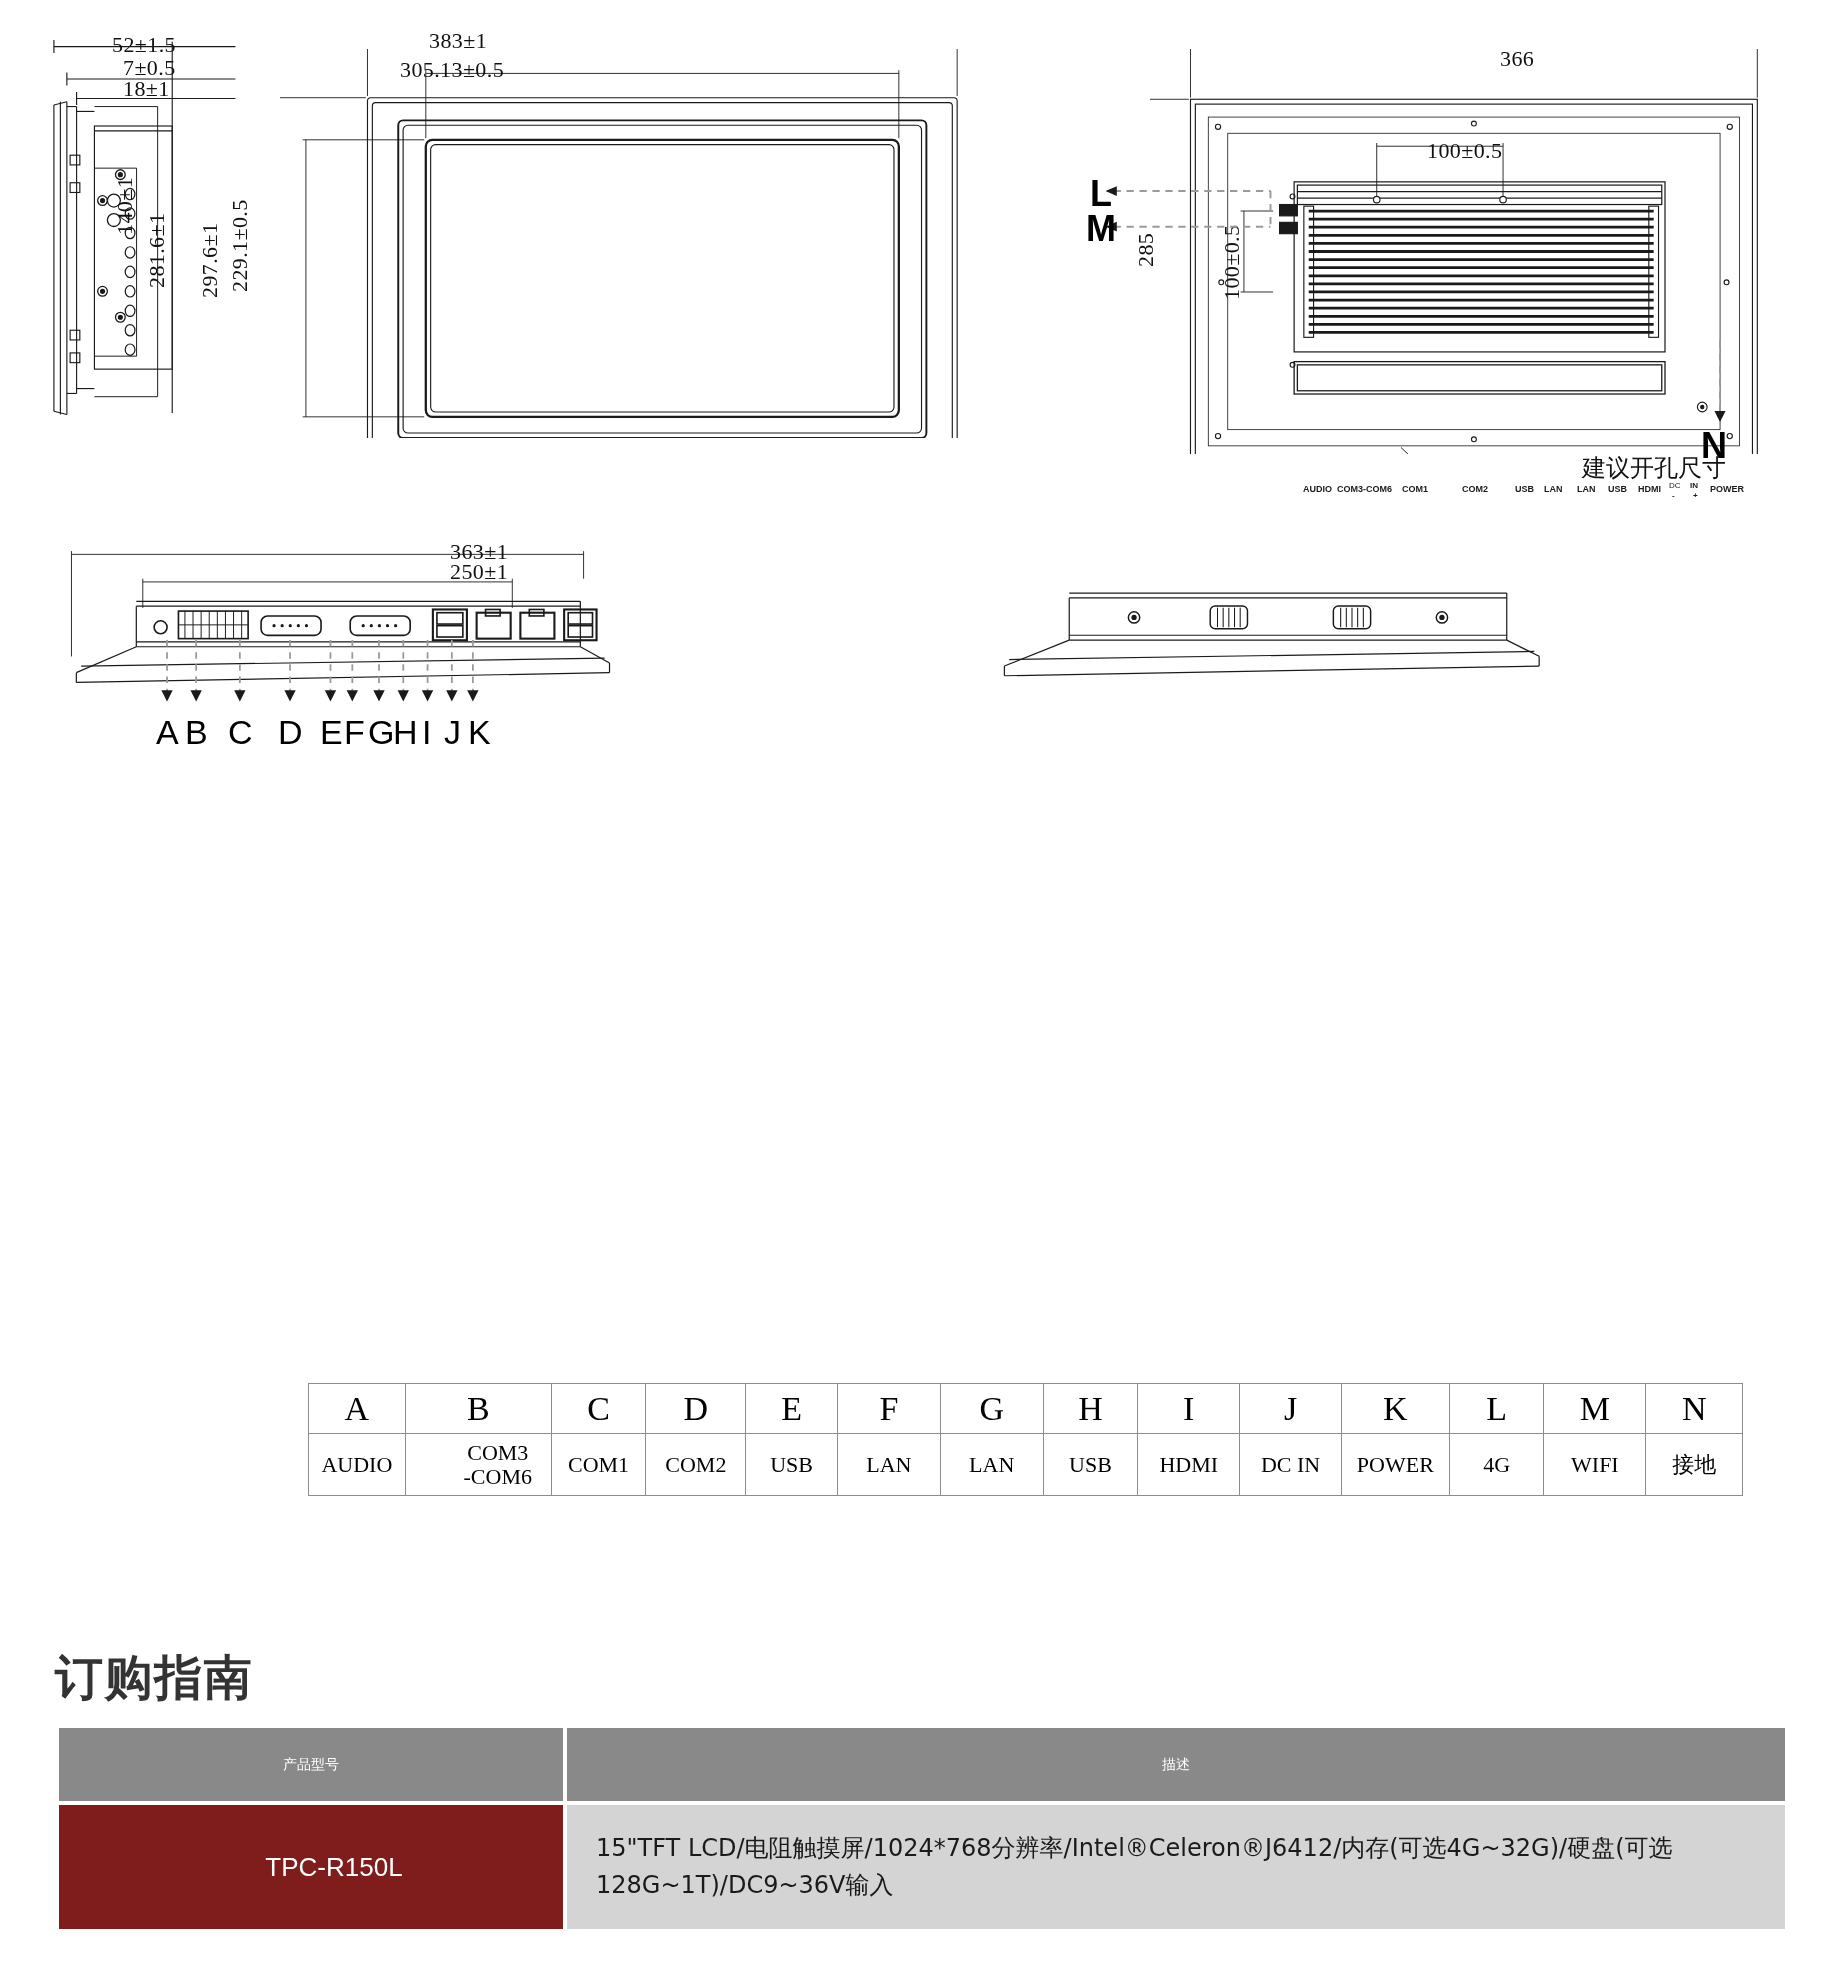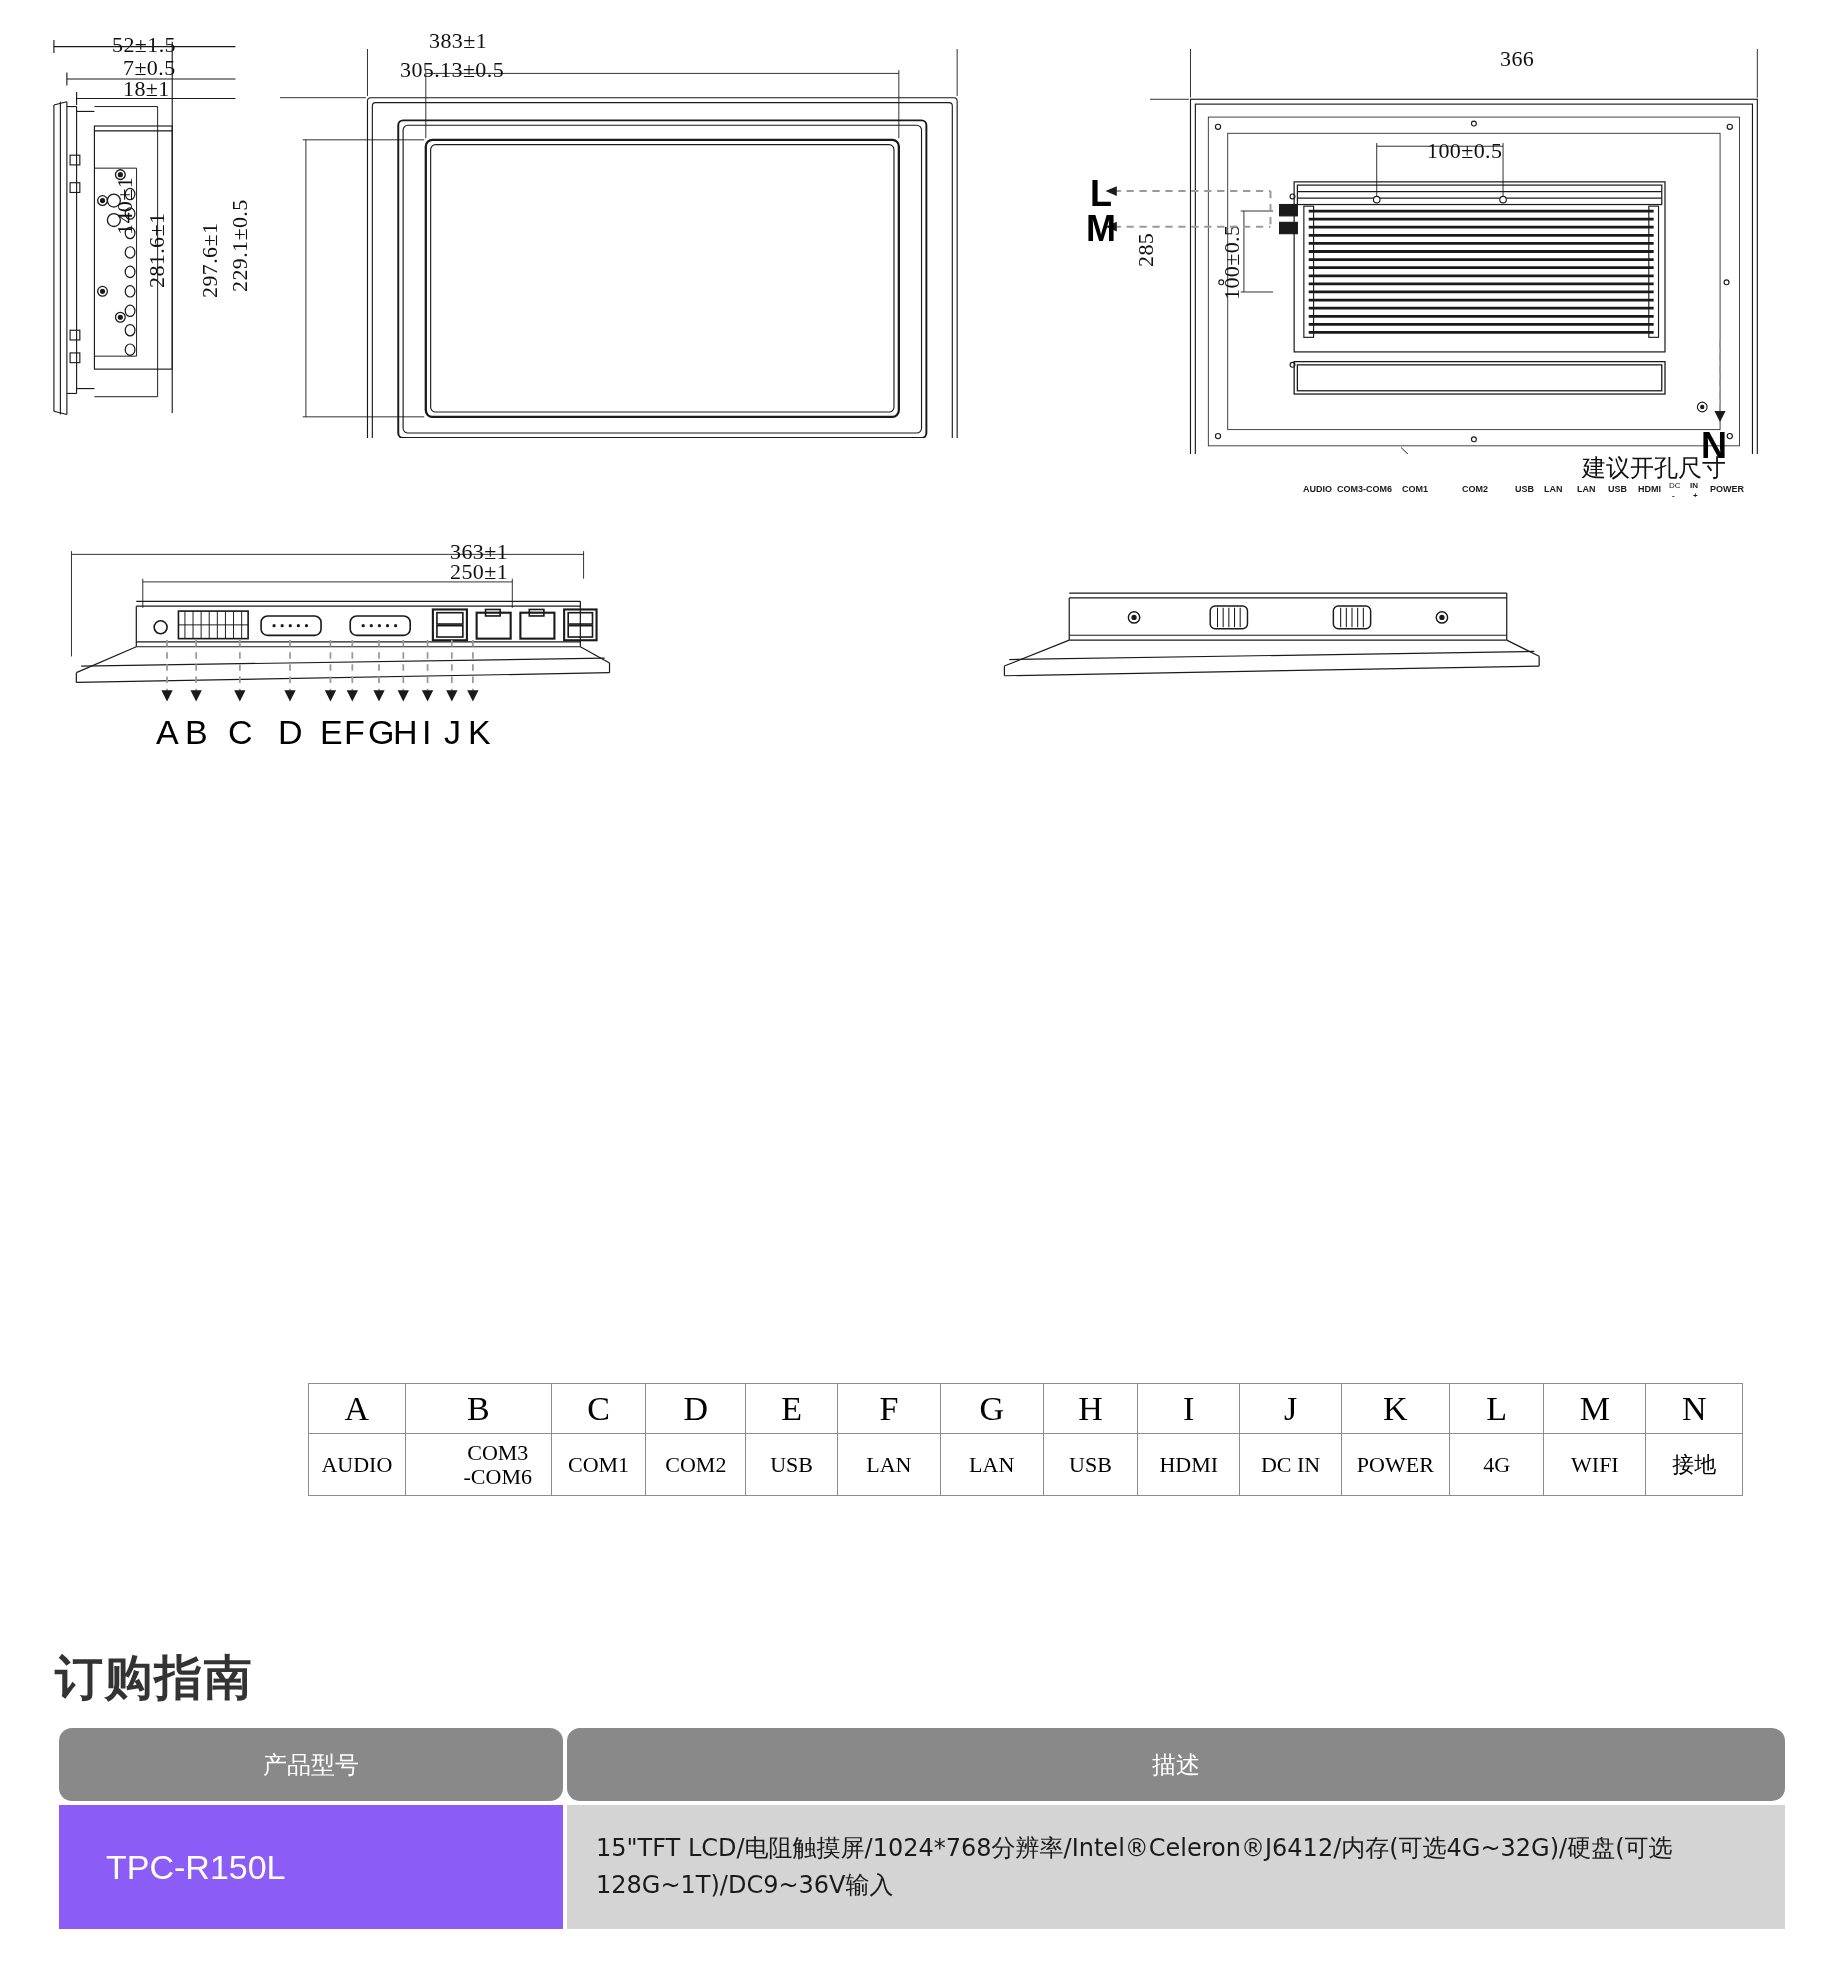--- a/index.html
+++ b/index.html
@@ -18,23 +18,23 @@
   #legend-table td{border:1.6px solid #8c8c8c;text-align:center;vertical-align:middle;
       font-family:"Liberation Serif",serif;background:#fff;}
   #legend-table tr.hdr td{height:47px;font-size:34px;color:#000;}
   #legend-table tr.val td{height:58px;font-size:22px;color:#000;line-height:1.08;padding:1.6px 4.9px;}
 
   
   #order-title{position:absolute;left:55px;top:1646px;font-size:48px;font-weight:bold;
       color:#333;font-family:"DejaVu Sans",sans-serif;letter-spacing:1.6px;}
   #order-table{position:absolute;left:55px;top:1724px;width:1734px;border-collapse:separate;border-spacing:4.9px 4.9px;}
   #order-table th{background:#898989;color:#fff;font-weight:normal;height:71px;
-      font-size:24px;font-family:"DejaVu Sans",sans-serif;border-radius:13px;}
-  #order-table td.model{background:#8b5cf6;color:#fff;height:122px;font-size:34px;
-      text-align:left;padding-left:47px;font-family:"Liberation Sans",sans-serif;}
+      font-size:14px;font-family:"DejaVu Sans",sans-serif;}
+  #order-table td.model{background:#7f1d1d;color:#fff;height:122px;font-size:26px;
+      text-align:center;padding-left:47px;font-family:"Liberation Sans",sans-serif;}
   #order-table td.desc{background:#d4d4d4;color:#1a1a1a;height:122px;font-size:24px;
       text-align:left;padding:0 29px;line-height:1.55;font-family:"DejaVu Sans",sans-serif;}
   #order-table th.c-model{width:502px;}
 </style>
 </head>
 <body>
 
 <div class="abs" style="left:49px;top:32px;width:227px;height:389px;">
   <svg width="227" height="389" viewBox="0 0 280 480">
     <g stroke="#1a1a1a" fill="none" stroke-width="1.4">

